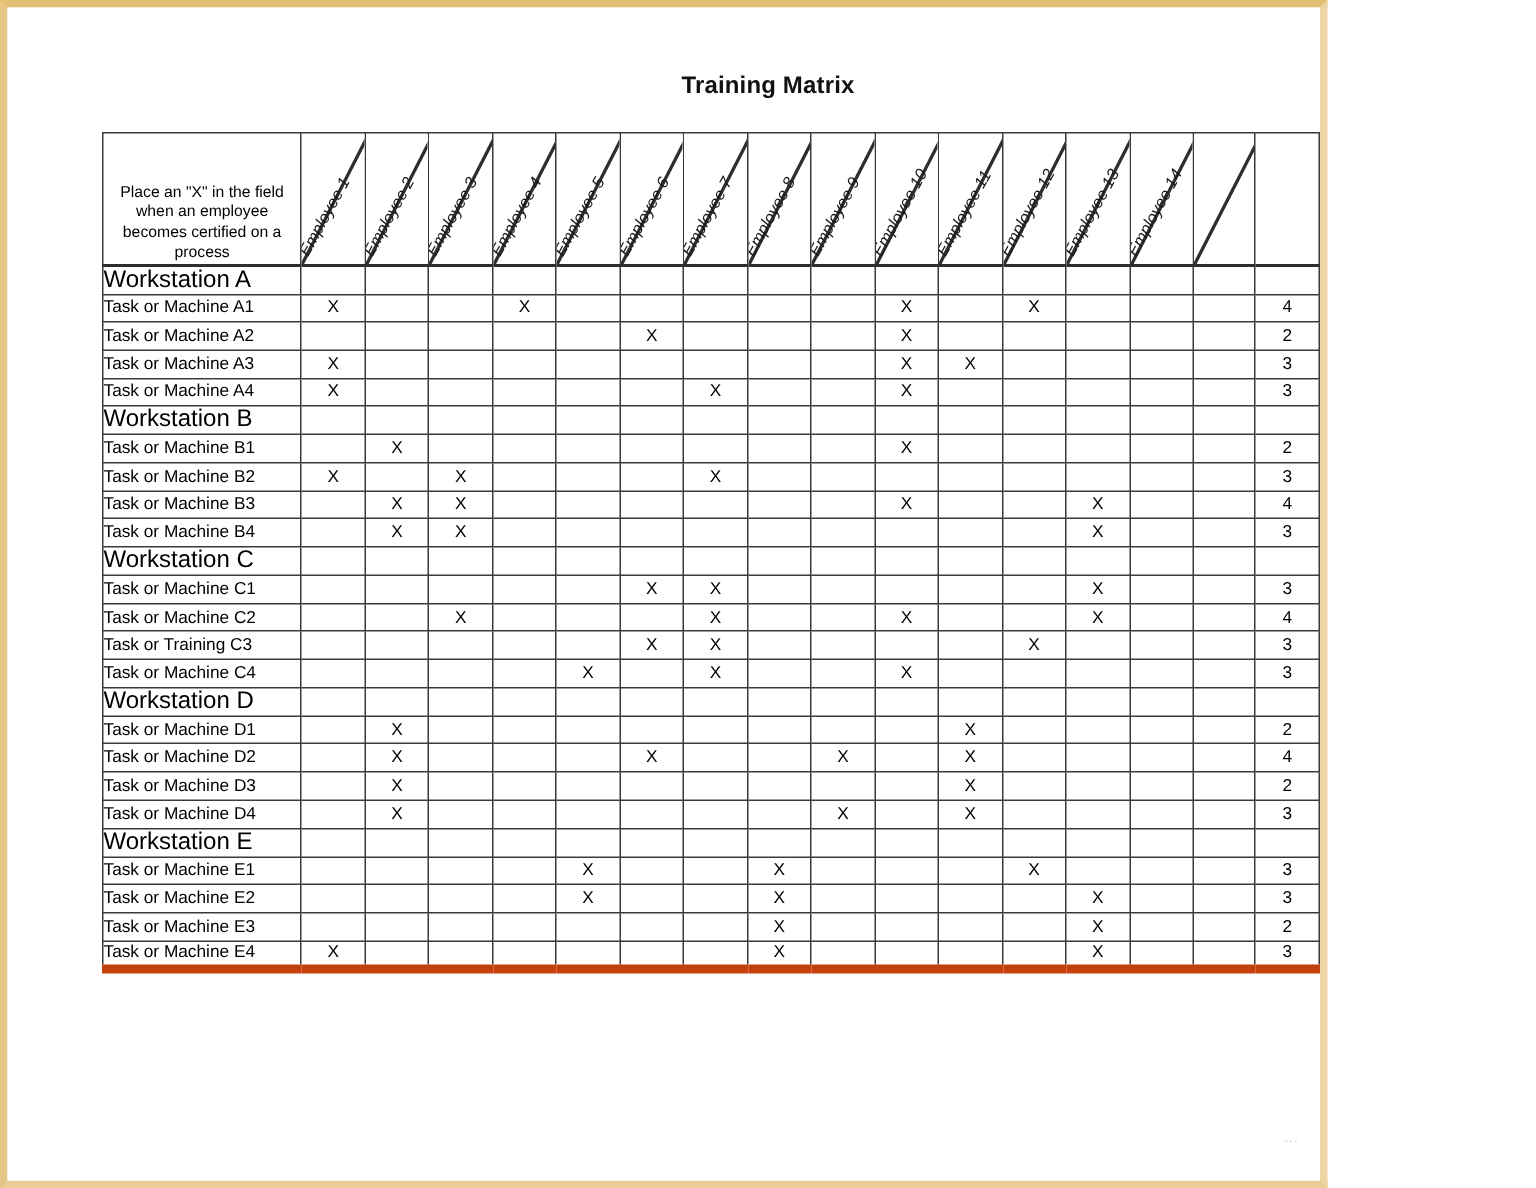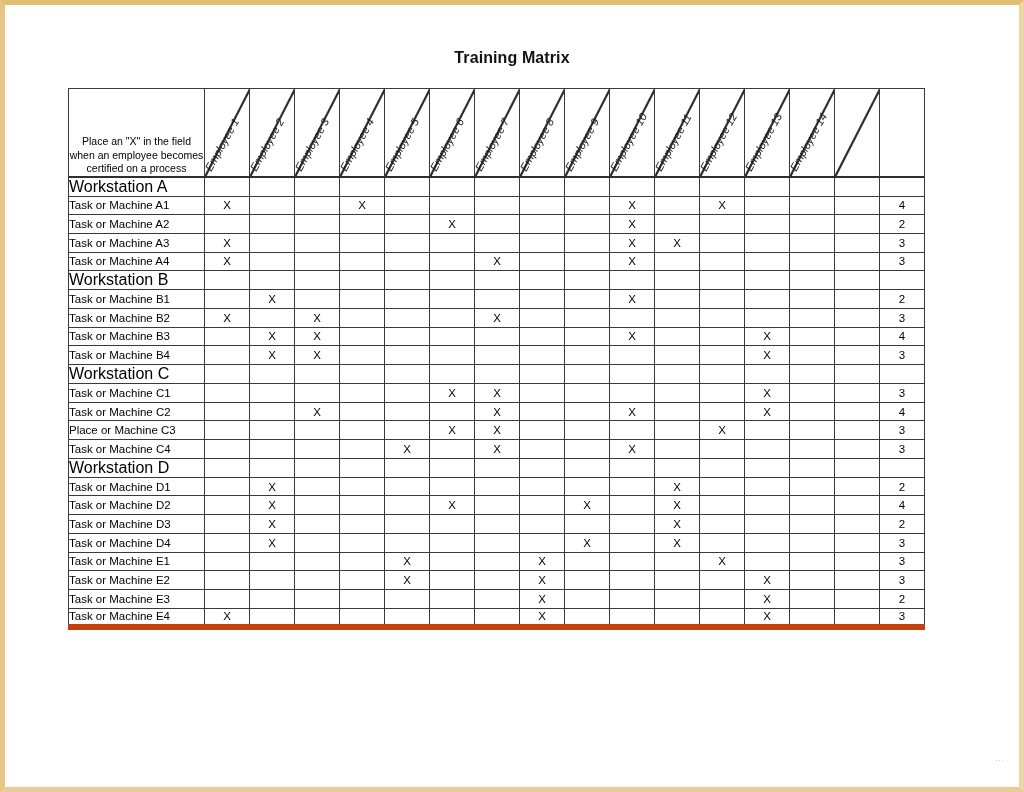--- a/index.html
+++ b/index.html
@@ -8,21 +8,21 @@
   }
   body {
     width: 1024px;
     height: 792px;
     background: #ffffff;
     font-family: "Liberation Sans", sans-serif;
     overflow: hidden;
   }
   #page {
     position: relative;
-    width: 1024px;
+    width: 885px;
     height: 792px;
     box-sizing: border-box;
     background: #ffffff;
     border: 5px solid #e8c98a;
     border-top-color: #e3bf74;
     border-left-color: #e6c684;
     border-right-color: #edd6a4;
     border-bottom-color: #e9cd94;
   }
   #page-inner {
@@ -548,21 +548,21 @@
               <td class="cell"></td>
               <td class="cell">X</td>
               <td class="cell"></td>
               <td class="cell"></td>
               <td class="cell">X</td>
               <td class="cell"></td>
               <td class="blankcol"></td>
               <td class="total">4</td>
             </tr>
             <tr class="data-row">
-              <td class="rowlabel">Place or Machine C3</td>
+              <td class="rowlabel">Task or Training C3</td>
               <td class="cell"></td>
               <td class="cell"></td>
               <td class="cell"></td>
               <td class="cell"></td>
               <td class="cell"></td>
               <td class="cell">X</td>
               <td class="cell">X</td>
               <td class="cell"></td>
               <td class="cell"></td>
               <td class="cell"></td>
@@ -679,20 +679,39 @@
               <td class="cell"></td>
               <td class="cell"></td>
               <td class="cell">X</td>
               <td class="cell"></td>
               <td class="cell">X</td>
               <td class="cell"></td>
               <td class="cell"></td>
               <td class="cell"></td>
               <td class="blankcol"></td>
               <td class="total">3</td>
+            </tr>
+            <tr class="ws-row">
+              <td class="ws-label">Workstation E</td>
+              <td class="ws-cell"></td>
+              <td class="ws-cell"></td>
+              <td class="ws-cell"></td>
+              <td class="ws-cell"></td>
+              <td class="ws-cell"></td>
+              <td class="ws-cell"></td>
+              <td class="ws-cell"></td>
+              <td class="ws-cell"></td>
+              <td class="ws-cell"></td>
+              <td class="ws-cell"></td>
+              <td class="ws-cell"></td>
+              <td class="ws-cell"></td>
+              <td class="ws-cell"></td>
+              <td class="ws-cell"></td>
+              <td class="ws-cell"></td>
+              <td class="ws-cell ws-total"></td>
             </tr>
             <tr class="data-row">
               <td class="rowlabel">Task or Machine E1</td>
               <td class="cell"></td>
               <td class="cell"></td>
               <td class="cell"></td>
               <td class="cell"></td>
               <td class="cell">X</td>
               <td class="cell"></td>
               <td class="cell"></td>

